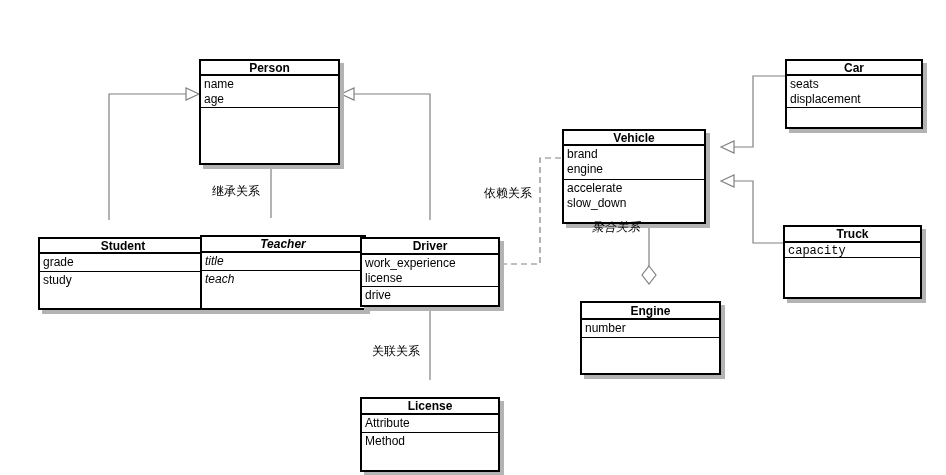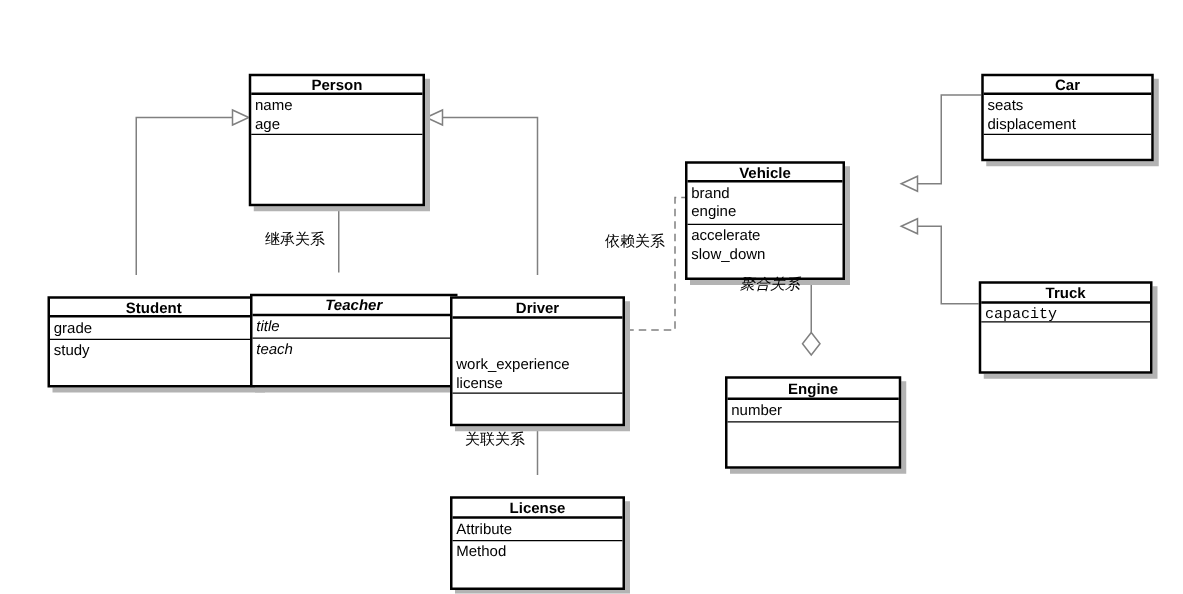--- a/index.html
+++ b/index.html
@@ -113,42 +113,42 @@
   <div class="uml-class" style="left:200px;top:218px;width:166px;height:75px;font-style:italic;">
     <div class="title" style="flex:0 0 16px;">Teacher</div>
     <div class="sec" style="flex:0 0 18px;">
       <div class="row">title</div>
     </div>
     <div class="sec last">
       <div class="row">teach</div>
     </div>
   </div>
 
-  <div class="uml-class" style="left:360px;top:220px;width:140px;height:104px;gap:28px;">
+  <div class="uml-class" style="left:360px;top:220px;width:140px;height:70px;">
     <div class="title" style="flex:0 0 16px;">Driver</div>
     <div class="sec" style="flex:0 0 32px;">
       <div class="row">work_experience</div>
       <div class="row">license</div>
     </div>
     <div class="sec last">
       <div class="row">drive</div>
     </div>
   </div>
 
   <div class="uml-class" style="left:360px;top:380px;width:140px;height:75px;">
     <div class="title" style="flex:0 0 16px;">License</div>
     <div class="sec" style="flex:0 0 18px;">
       <div class="row">Attribute</div>
     </div>
     <div class="sec last">
       <div class="row">Method</div>
     </div>
   </div>
 
-  <div class="uml-class" style="left:548px;top:112px;width:128px;height:95px;">
+  <div class="uml-class" style="left:562px;top:112px;width:144px;height:95px;">
     <div class="title" style="flex:0 0 15px;">Vehicle</div>
     <div class="sec" style="flex:0 0 34px;">
       <div class="row">brand</div>
       <div class="row">engine</div>
     </div>
     <div class="sec last">
       <div class="row">accelerate</div>
       <div class="row">slow_down</div>
     </div>
   </div>

